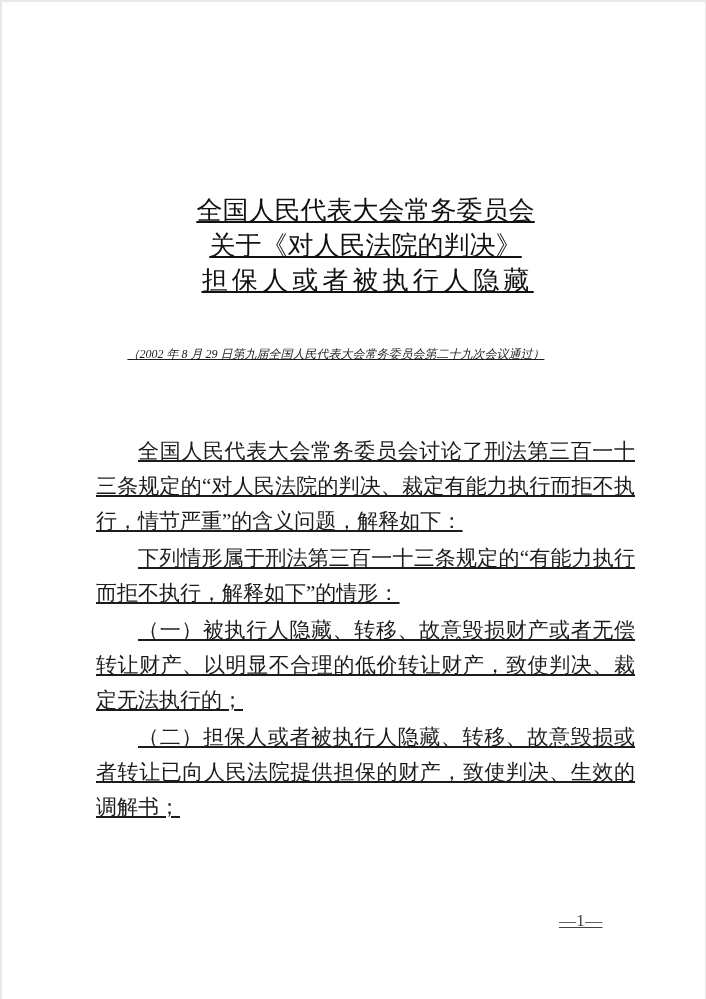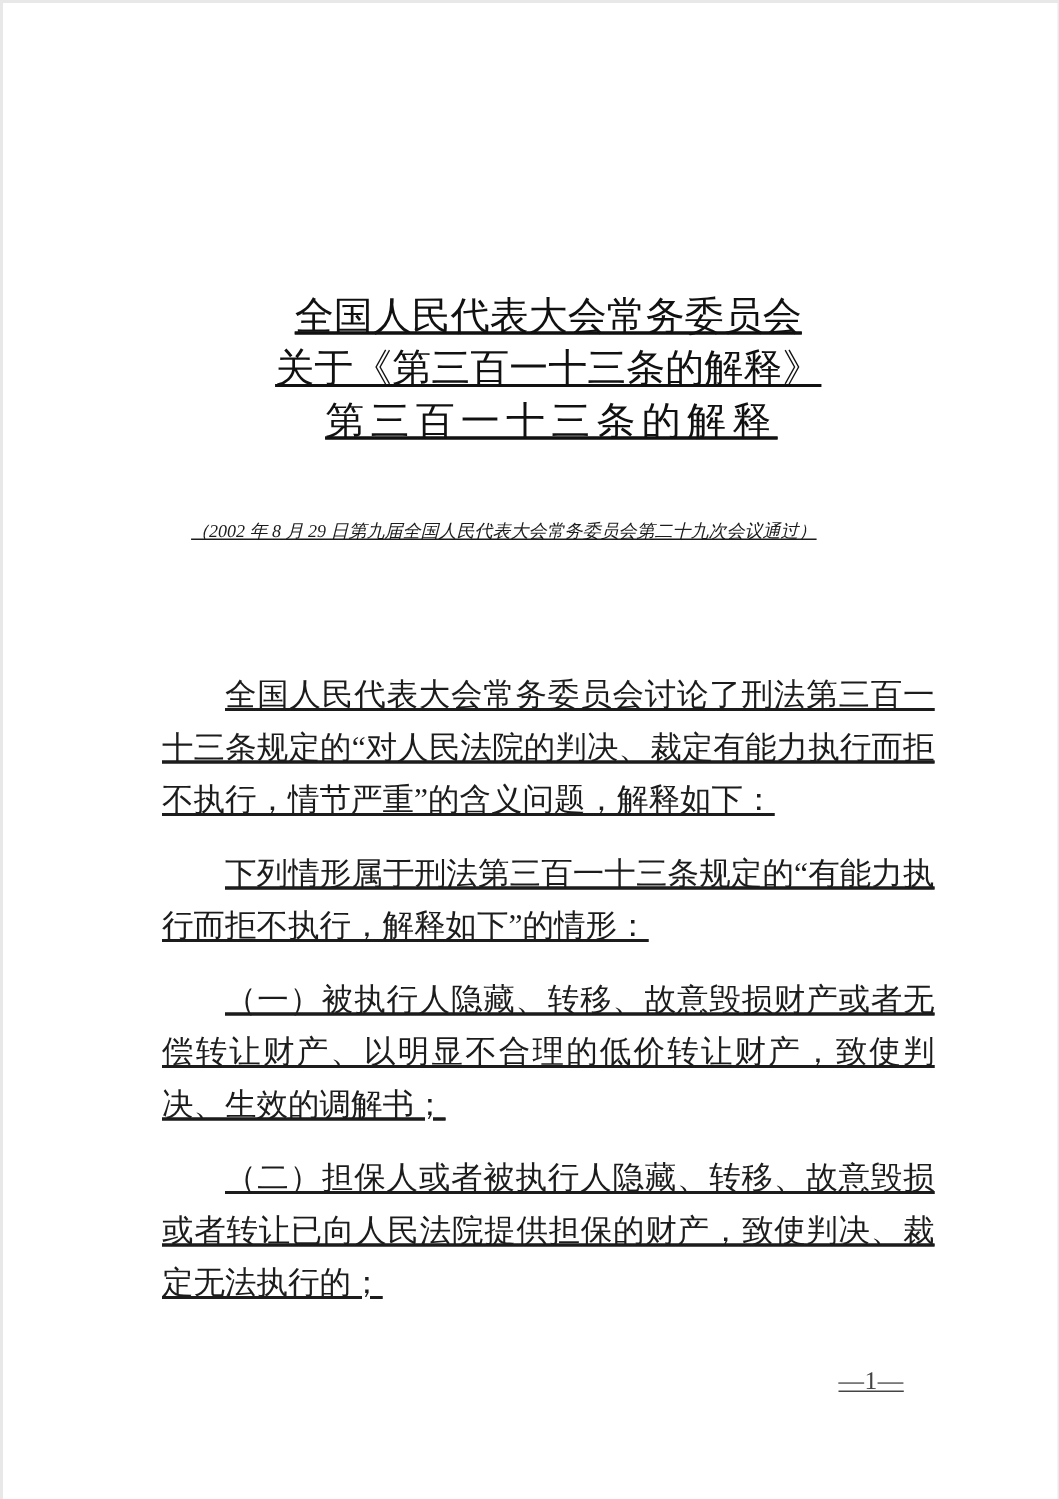--- a/index.html
+++ b/index.html
@@ -46,48 +46,48 @@
     position: absolute;
     top: 430px;
     left: 92px;
     width: 543px;
     font-size: 21px;
     line-height: 35px;
     text-align: justify;
     color: #1c1c1c;
   }
   .body-text p.para {
-    margin: 12px;
+    margin: 0;
     text-indent: 2em;
   }
   .page-number {
     position: absolute;
     top: 906px;
     left: 556px;
     font-size: 17px;
     line-height: 24px;
     color: #444444;
     letter-spacing: 0.02em;
   }
 </style>
 </head>
 <body>
 
 <div class="page">
 
   <header class="doc-title">
     <div class="title-line">全国人民代表大会常务委员会</div>
-    <div class="title-line">关于《第三百一十三条的解释》</div>
-    <div class="title-line spaced">第三百一十三条的解释</div>
+    <div class="title-line">关于《对人民法院的判决》</div>
+    <div class="title-line spaced">担保人或者被执行人隐藏</div>
   </header>
 
   <p class="adoption-note">（2002 年 8 月 29 日第九届全国人民代表大会常务委员会第二十九次会议通过）</p>
 
   <main class="body-text">
     <p class="para">全国人民代表大会常务委员会讨论了刑法第三百一十三条规定的“对人民法院的判决、裁定有能力执行而拒不执行，情节严重”的含义问题，解释如下：</p>
     <p class="para">下列情形属于刑法第三百一十三条规定的“有能力执行而拒不执行，解释如下”的情形：</p>
-    <p class="para">（一）被执行人隐藏、转移、故意毁损财产或者无偿转让财产、以明显不合理的低价转让财产，致使判决、生效的调解书；</p>
-    <p class="para">（二）担保人或者被执行人隐藏、转移、故意毁损或者转让已向人民法院提供担保的财产，致使判决、裁定无法执行的；</p>
+    <p class="para">（一）被执行人隐藏、转移、故意毁损财产或者无偿转让财产、以明显不合理的低价转让财产，致使判决、裁定无法执行的；</p>
+    <p class="para">（二）担保人或者被执行人隐藏、转移、故意毁损或者转让已向人民法院提供担保的财产，致使判决、生效的调解书；</p>
   </main>
 
   <div class="page-number">—1—</div>
 
 </div>
 
 </body></html>

